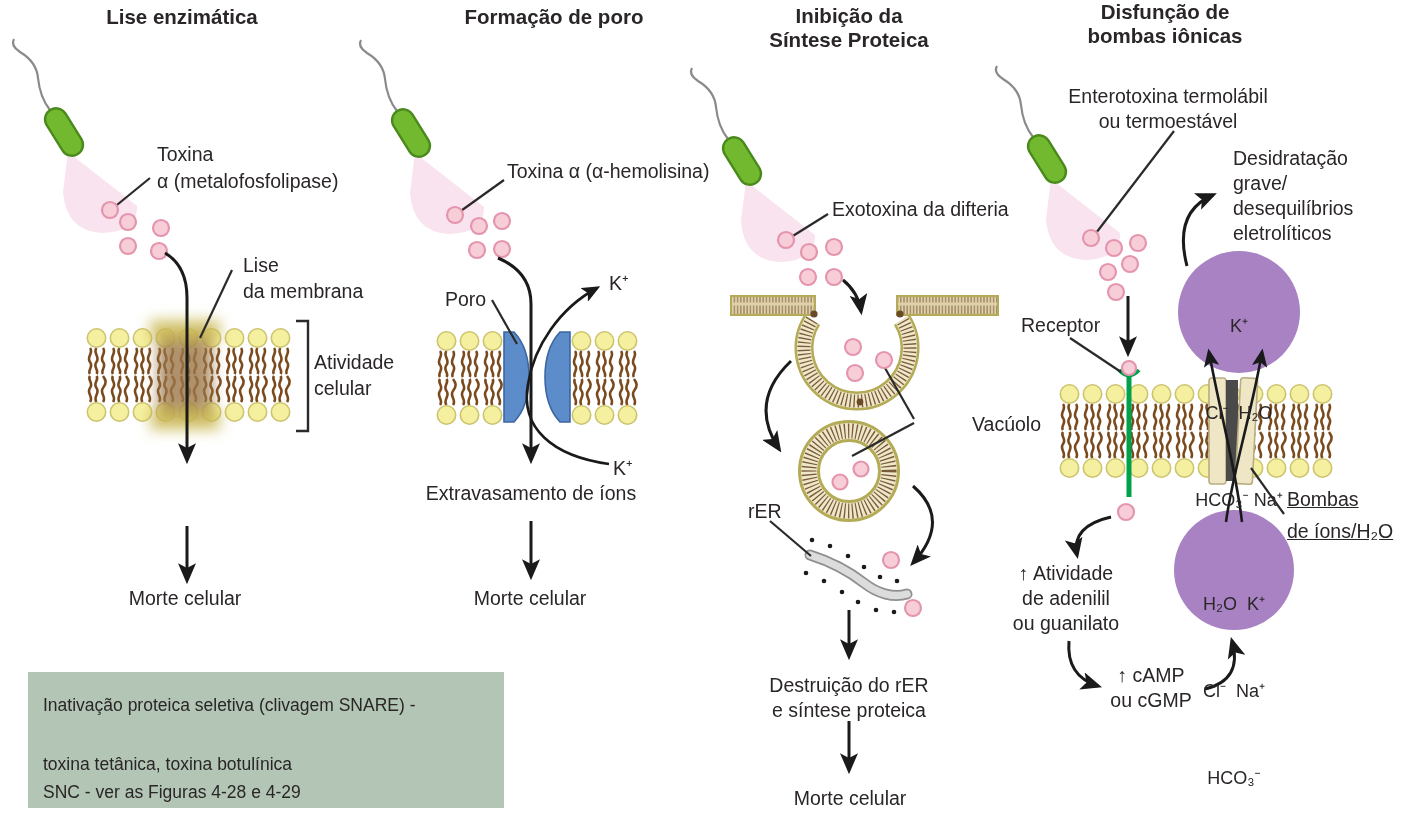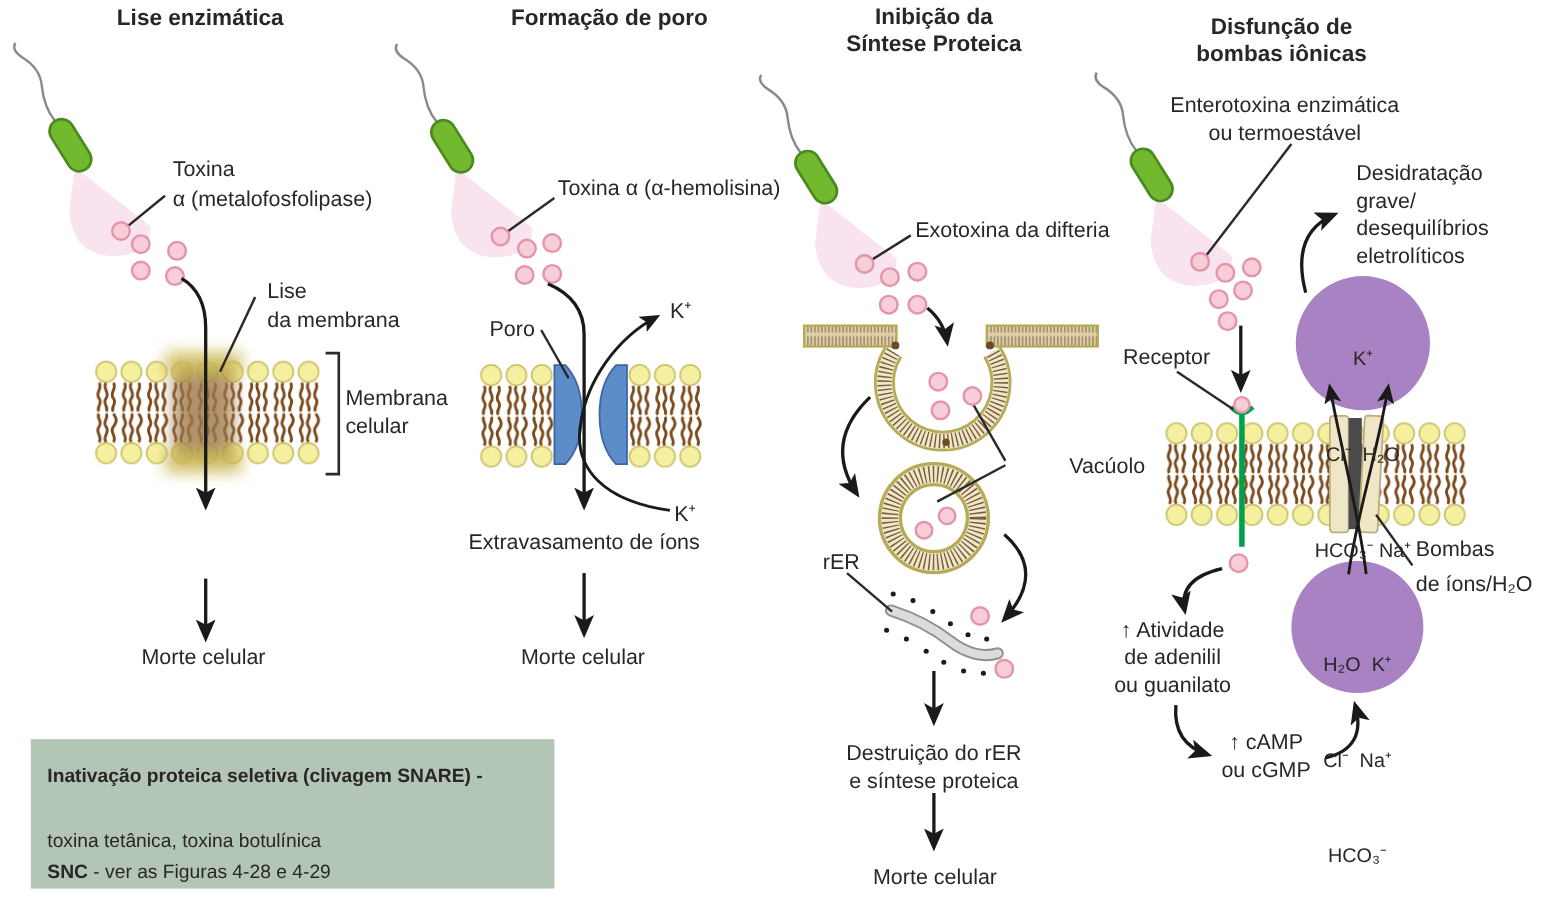--- a/index.html
+++ b/index.html
@@ -3,23 +3,23 @@
 <meta charset="utf-8">
 <style>
   html,body{margin:0;padding:0;background:#fff;}
   #stage{position:relative;width:1419px;height:808px;background:#ffffff;overflow:hidden;
          font-family:"Liberation Sans",sans-serif;color:#2a2627;}
   #gfx{position:absolute;left:0;top:0;}
   .lbl{position:absolute;font-size:19.5px;line-height:25px;white-space:nowrap;}
   .ctr{transform:translateX(-50%);text-align:center;}
   .ttl{font-weight:bold;font-size:20.5px;line-height:24px;}
   .ion{font-size:18px;line-height:29px;white-space:pre;}
-  .lh26{line-height:26px;} .lh27{line-height:27px;} .lh32{line-height:32px;}
+  .lh26{line-height:26px;} .lh27{line-height:27px;} .lh32{line-height:32px;text-decoration:underline;}
   .bx{position:absolute;font-size:17.5px;line-height:22px;white-space:nowrap;}
-  .bold{font-weight:bold;}
+  .bold{font-weight:normal;}
   #note-box{position:absolute;left:28px;top:672px;width:476px;height:144px;background:#b3c5b5;}
 </style>
 </head>
 <body>
 
 <div id="stage">
 
 <svg id="gfx" width="1419" height="816" viewBox="0 0 1419 816">
   <defs>
     <marker id="ah" markerWidth="7" markerHeight="6" refX="5.6" refY="3" orient="auto" markerUnits="strokeWidth">
@@ -206,35 +206,35 @@
     <path d="M1226 522 C1233 470 1252 412 1262 352" stroke-width="2.6" marker-end="url(#ah)"></path>
   </g>
 </svg>
 
 <div class="lbl ttl ctr" style="left:182px;top:5px">Lise enzimática</div>
 <div class="lbl ttl ctr" style="left:554px;top:5px">Formação de poro</div>
 <div class="lbl ttl ctr" style="left:849px;top:4px">
   <div>Inibição da</div>
   <div>Síntese Proteica</div>
 </div>
-<div class="lbl ttl ctr" style="left:1165px;top:13px">
+<div class="lbl ttl ctr" style="left:1165px;top:0">
   <div>Disfunção de</div>
   <div>bombas iônicas</div>
 </div>
 
 <div class="lbl lh27" style="left:157px;top:141px">
   <div>Toxina</div>
   <div>α (metalofosfolipase)</div>
 </div>
 <div class="lbl lh26" style="left:243px;top:252px">
   <div>Lise</div>
   <div>da membrana</div>
 </div>
 <div class="lbl lh26" style="left:314px;top:349px">
-  <div>Membrana</div>
+  <div>Atividade</div>
   <div>celular</div>
 </div>
 <div class="lbl ctr" style="left:185px;top:586px">Morte celular</div>
 
 <div class="lbl" style="left:507px;top:159px">Toxina α (α-hemolisina)</div>
 <div class="lbl" style="left:445px;top:287px">Poro</div>
 <div class="lbl" style="left:609px;top:271px">K⁺</div>
 <div class="lbl" style="left:613px;top:456px">K⁺</div>
 <div class="lbl ctr" style="left:531px;top:481px">Extravasamento de íons</div>
 <div class="lbl ctr" style="left:530px;top:586px">Morte celular</div>
@@ -242,21 +242,21 @@
 <div class="lbl" style="left:832px;top:197px">Exotoxina da difteria</div>
 <div class="lbl" style="left:972px;top:412px">Vacúolo</div>
 <div class="lbl" style="left:748px;top:499px">rER</div>
 <div class="lbl ctr" style="left:849px;top:673px">
   <div>Destruição do rER</div>
   <div>e síntese proteica</div>
 </div>
 <div class="lbl ctr" style="left:850px;top:786px">Morte celular</div>
 
 <div class="lbl ctr" style="left:1168px;top:84px">
-  <div>Enterotoxina enzimática</div>
+  <div>Enterotoxina termolábil</div>
   <div>ou termoestável</div>
 </div>
 <div class="lbl" style="left:1233px;top:146px">
   <div>Desidratação</div>
   <div>grave/</div>
   <div>desequilíbrios</div>
   <div>eletrolíticos</div>
 </div>
 <div class="lbl" style="left:1021px;top:313px">Receptor</div>
 <div class="lbl lh32" style="left:1287px;top:483px">

